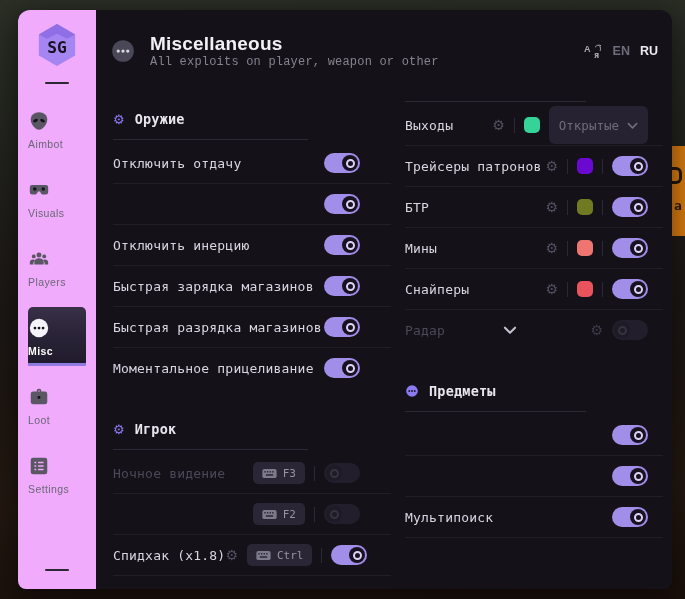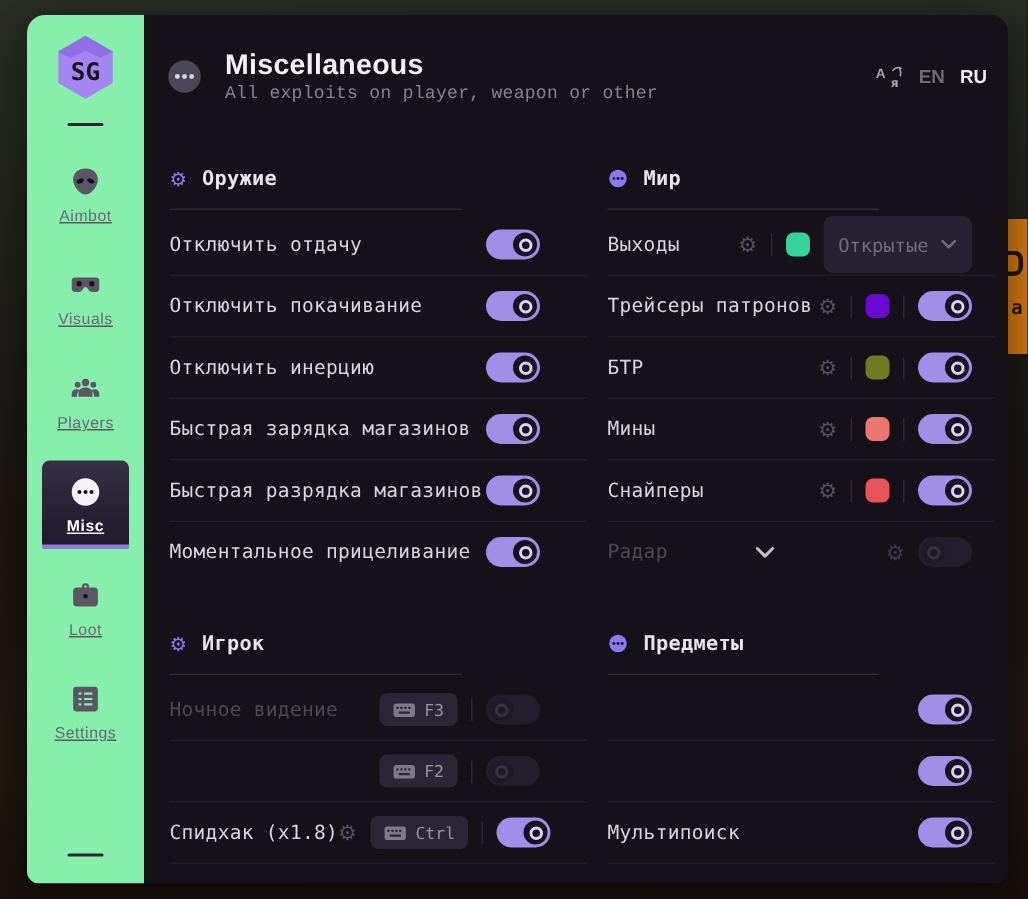--- a/index.html
+++ b/index.html
@@ -15,27 +15,27 @@
   #bg-orange{position:absolute;left:672px;top:146px;width:13px;height:90px;background:#d97c10;overflow:hidden;}
   #bg-orange::before{content:"";position:absolute;top:21px;left:-2px;width:9px;height:11px;
     border:3px solid #241703;border-left:none;border-radius:0 6px 6px 0;}
   #bg-orange .frag{display:block;margin:52px 0 0 2px;font:700 13px "DejaVu Sans Mono", monospace;color:#2a1b04;}
   
   #window{position:absolute;left:18px;top:10px;width:654px;height:579px;
     background:#141119;border-radius:12px 12px 8px 8px;overflow:hidden;display:flex;
     box-shadow:0 6px 30px rgba(0,0,0,.55);}
   
   #sidebar{width:78px;flex:0 0 78px;display:flex;flex-direction:column;align-items:center;
-    padding-top:12px;position:relative;background:#86efac;}
+    padding-top:12px;position:relative;background:#f0abfc;}
   #sidebar::after{content:"";position:absolute;bottom:18px;left:27px;width:24px;height:2px;background:#2b2733;border-radius:1px;}
   #logo{width:42px;height:46px;margin-bottom:10px;}
   .sb-divider{width:24px;height:2px;background:#2b2733;border-radius:1px;margin:4px 0 16px;}
-  .nav-item{width:58px;display:flex;flex-direction:column;align-items:center;
+  .nav-item{width:58px;display:flex;flex-direction:column;
     padding:10px 0 8px;margin-bottom:11px;border-radius:5px 5px 3px 3px;position:relative;cursor:pointer;
-    color:#5a5664;text-decoration:underline;}
+    color:#5a5664;}
   .nav-item .icon{width:22px;height:22px;}
   .nav-item .icon svg{width:22px;height:22px;display:block;}
   .nav-item .nav-label{margin-top:6px;font-size:10.5px;letter-spacing:.4px;color:#6a6776;}
   .nav-item.active{background:linear-gradient(180deg,#373046 0%,#282236 55%,#201b2b 100%);color:#f5f3f8;}
   .nav-item.active .nav-label{color:#ffffff;font-weight:bold;}
   .nav-item.active::after{content:"";position:absolute;left:0;right:0;bottom:-1px;height:3px;background:#8f7ae0;border-radius:1px;}
   .icon .dot{fill:#141119;}
   
   #main{flex:1;display:flex;flex-direction:column;min-width:0;}
   header{height:82px;flex:0 0 82px;display:flex;align-items:center;padding:0 14px 0 14px;}
@@ -217,21 +217,20 @@
               <span class="row-label">Отключить отдачу</span>
               <div class="controls">
                 <div class="toggle on">
                   <span class="knob">
                     <span class="knob-ring"></span>
                   </span>
                 </div>
               </div>
             </div>
             <div class="row">
-              <span class="row-label">Отключить покачивание</span>
               <div class="controls">
                 <div class="toggle on">
                   <span class="knob">
                     <span class="knob-ring"></span>
                   </span>
                 </div>
               </div>
             </div>
             <div class="row">
               <span class="row-label">Отключить инерцию</span>
@@ -355,31 +354,20 @@
                   <span class="knob">
                     <span class="knob-ring"></span>
                   </span>
                 </div>
               </div>
             </div>
           </section>
         </div>
       <div id="col-right" class="col col-right">
           <section class="section">
-            <div class="sec-head">
-              <span class="sec-icon">
-                <svg viewBox="0 0 24 24">
-                  <circle cx="12" cy="12" r="10" fill="currentColor"></circle>
-                  <circle class="dot" cx="7.3" cy="12" r="1.7"></circle>
-                  <circle class="dot" cx="12" cy="12" r="1.7"></circle>
-                  <circle class="dot" cx="16.7" cy="12" r="1.7"></circle>
-                </svg>
-              </span>
-              <span class="sec-title">Мир</span>
-            </div>
             <div class="sec-divider"></div>
             <div class="row">
               <span class="row-label">Выходы</span>
               <div class="controls">
                 <span class="row-gear">⚙</span>
                 <span class="vdiv"></span>
                 <span class="swatch" style="background: rgb(54, 211, 153);"></span>
                 <div class="dropdown">
                   <span class="dd-label">Открытые</span>
                   <span class="dd-chev"><svg viewBox="0 0 12 8">

